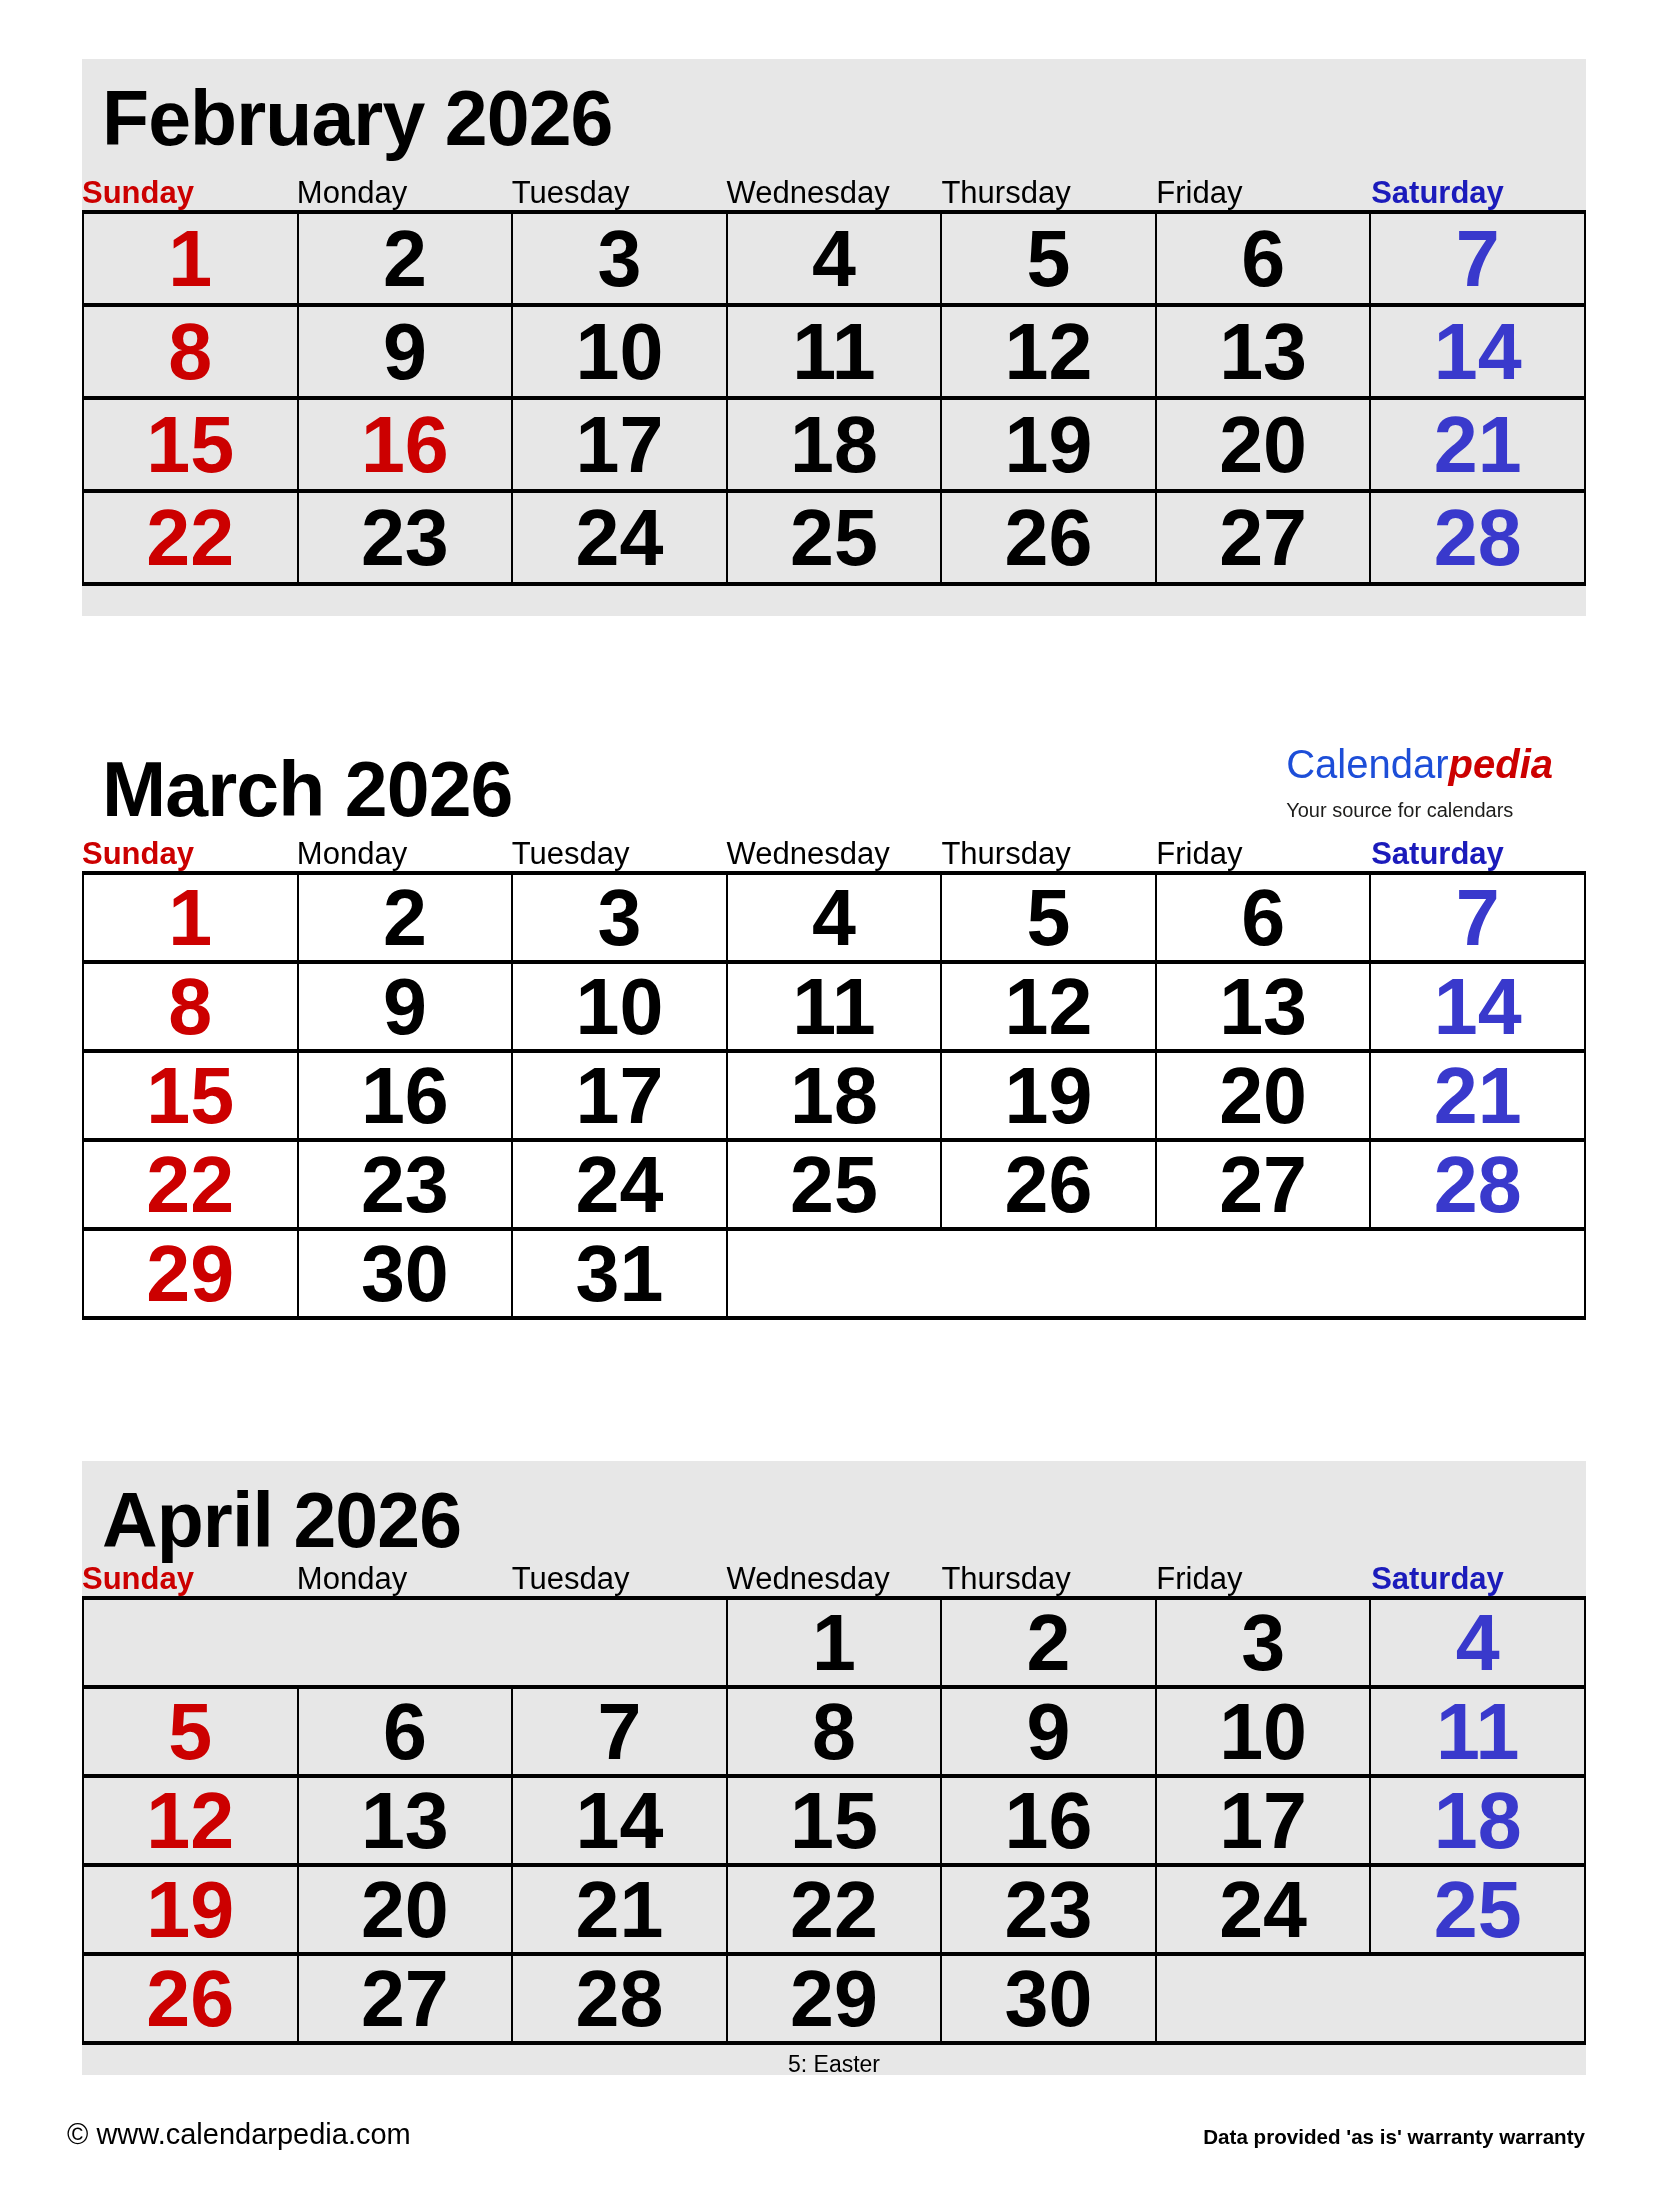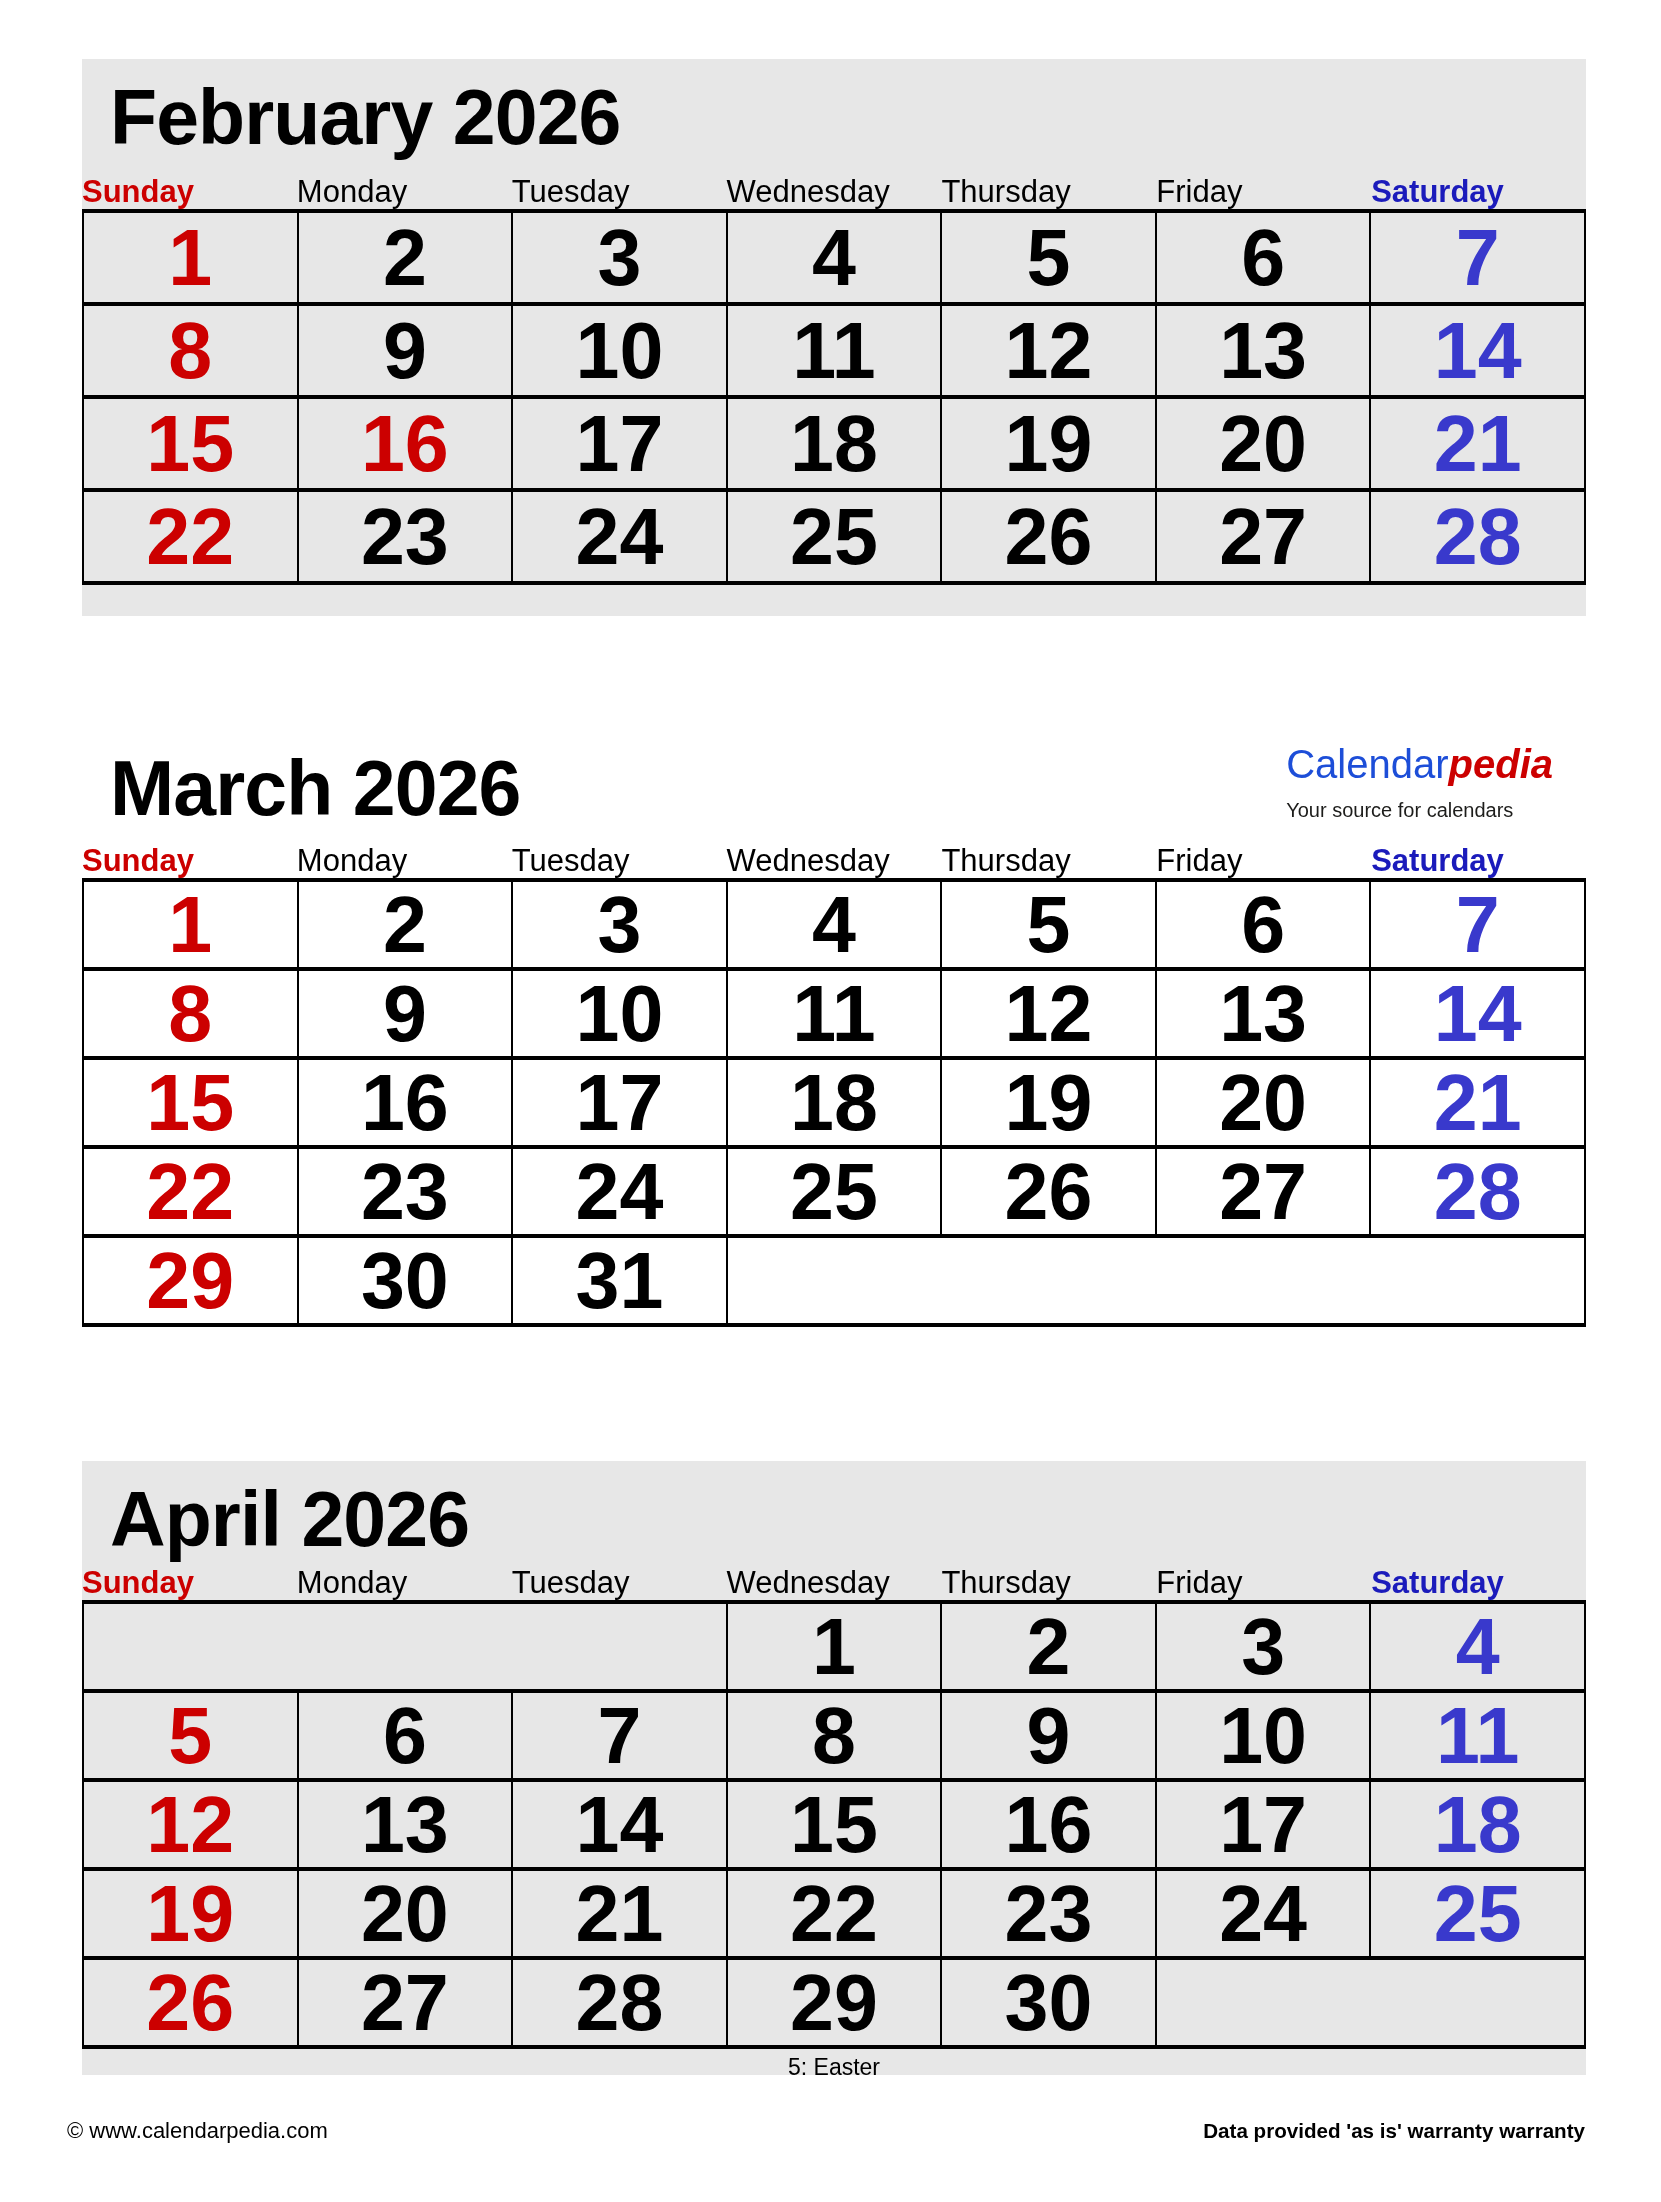--- a/index.html
+++ b/index.html
@@ -10,21 +10,21 @@
   .month { position:absolute; left:82px; width:1504px; }
   .panel-gray { background:var(--panel,#e7e7e7); }
   .month-february { top:59px;  height:557px; }
   .month-march    { top:730px; }
   .month-april    { top:1461px; height:614px; }
 
   .month-head { display:block; }
   .month-march .month-head { display:flex; justify-content:space-between; align-items:flex-start; }
 
   .month-title {
-    margin:8px; padding:12px 0 0 20px;
+    margin:0; padding:21px 0 0 20px;
     font-size:77px; font-weight:bold; line-height:1.0; letter-spacing:-0.9px;
   }
 
   
   .logo { padding:13.8px 33px 0 0; text-align:left; }
   .logo-line { font-size:40px; line-height:1.0; white-space:nowrap; }
   .logo-black { color:#1d4ed8; }
   .logo-red   { color:var(--red,#cc0000); font-weight:bold; font-style:italic; }
   .logo-tagline { font-size:20px; line-height:1.1; color:#1d1d1b; margin-top:15px; }
 
@@ -47,21 +47,21 @@
   td.sun, td.hol { color:var(--red,#cc0000); }
   td.sat { color:var(--blue,#3939cc); }
 
   .month-note { text-align:center; font-size:23px; line-height:26px; margin-top:6.9px; }
   .month-april .month-note { margin-top:5.2px; }
 
   .footer {
     position:absolute; top:2118px; left:67px; right:76px;
     display:flex; justify-content:space-between; align-items:baseline;
   }
-  .footer-left  { font-size:22px; }
+  .footer-left  { font-size:29px; }
   .footer-right { font-size:20.6px; font-weight:bold; }
 </style>
 </head>
 <body>
 
 <div class="page">
 
   <section class="month month-february panel-gray">
     <div class="month-head">
       <h1 class="month-title">February 2026</h1>

